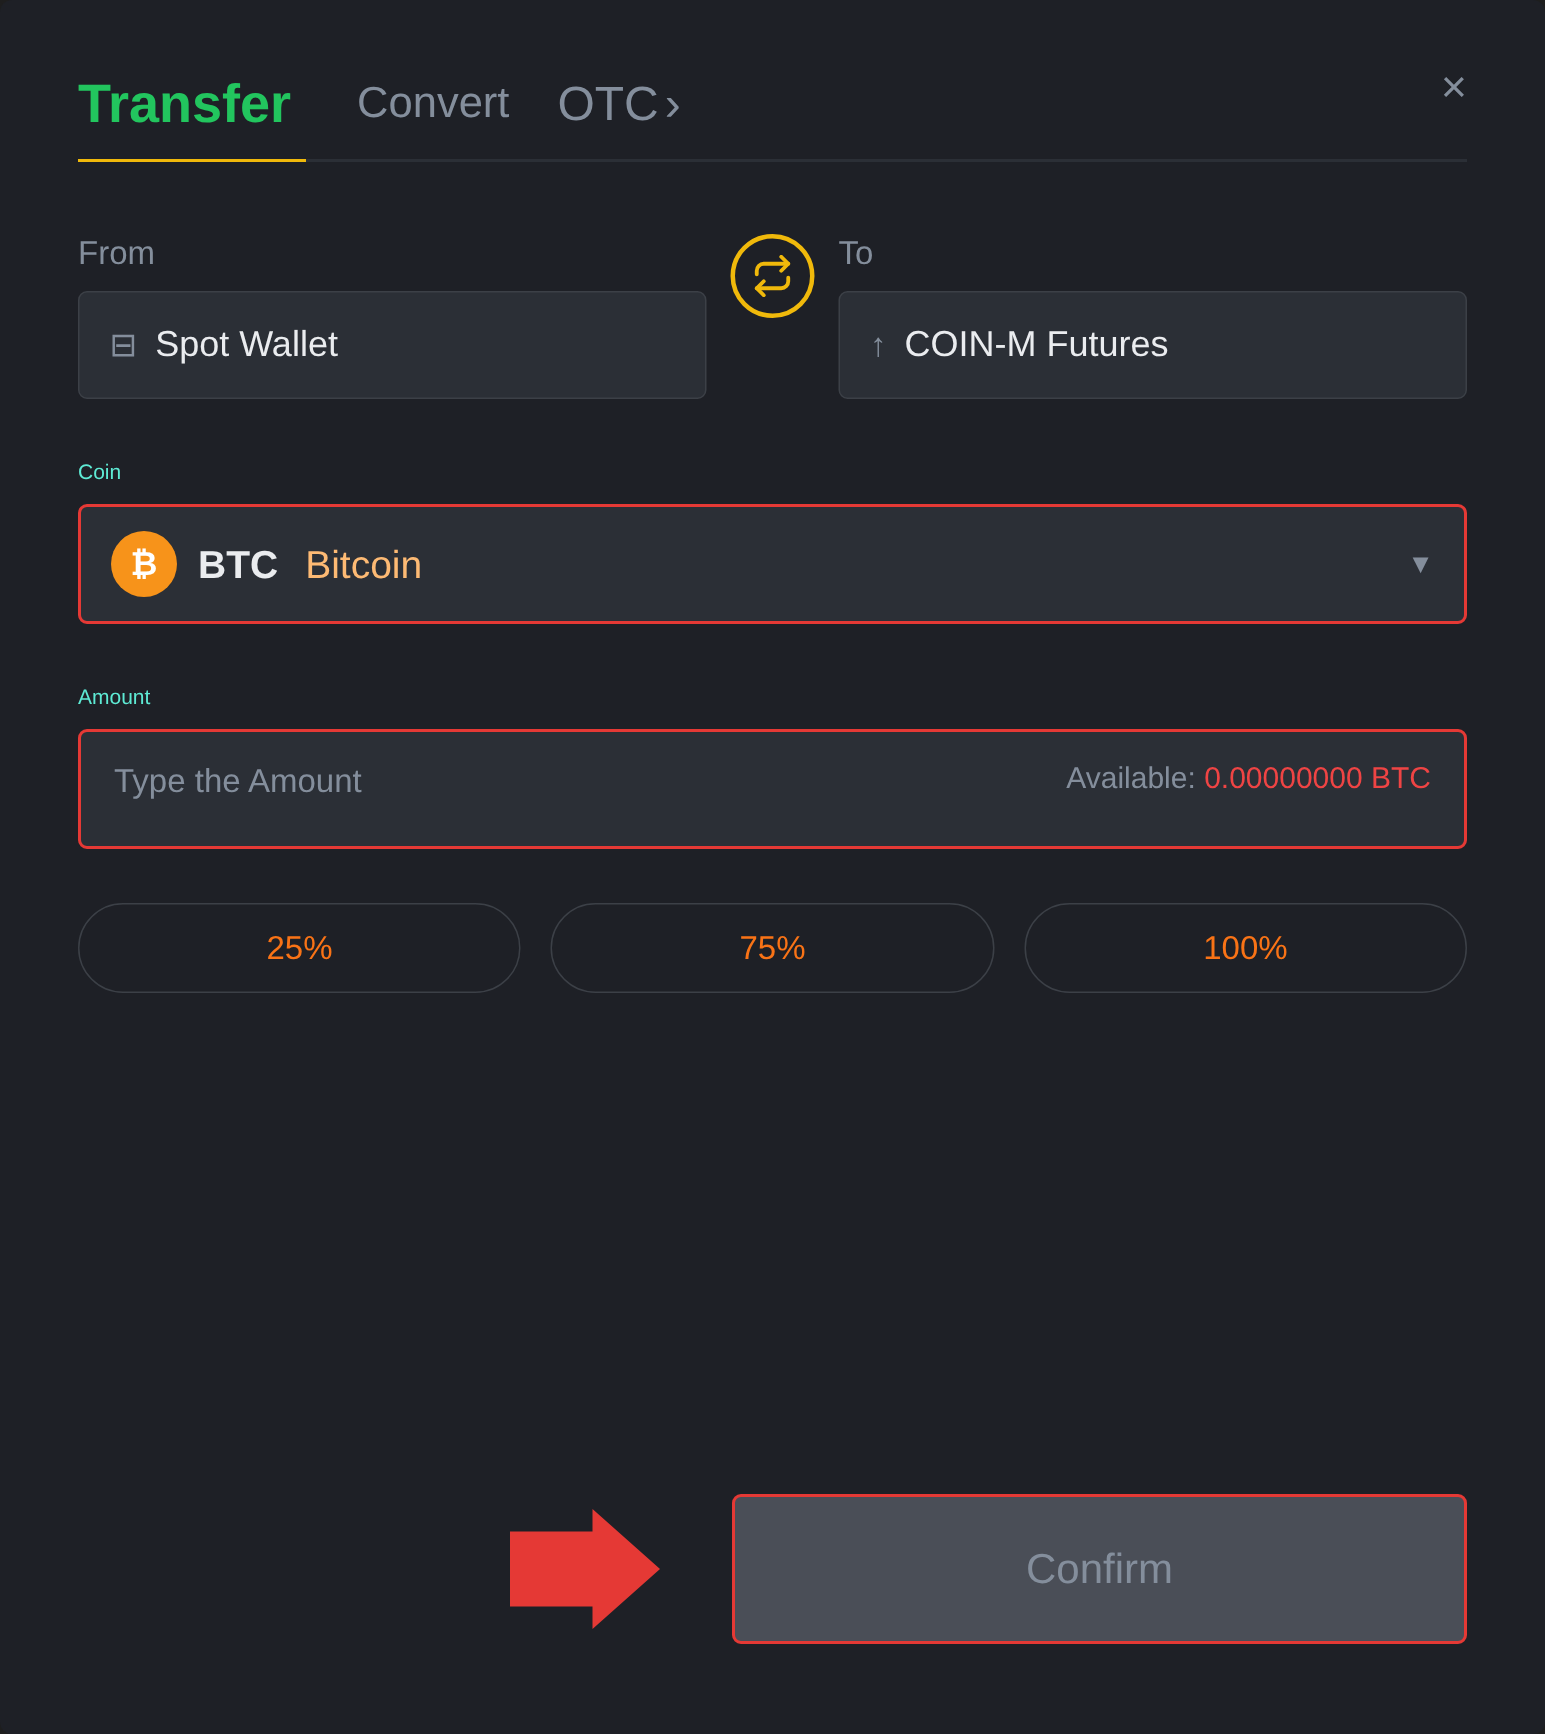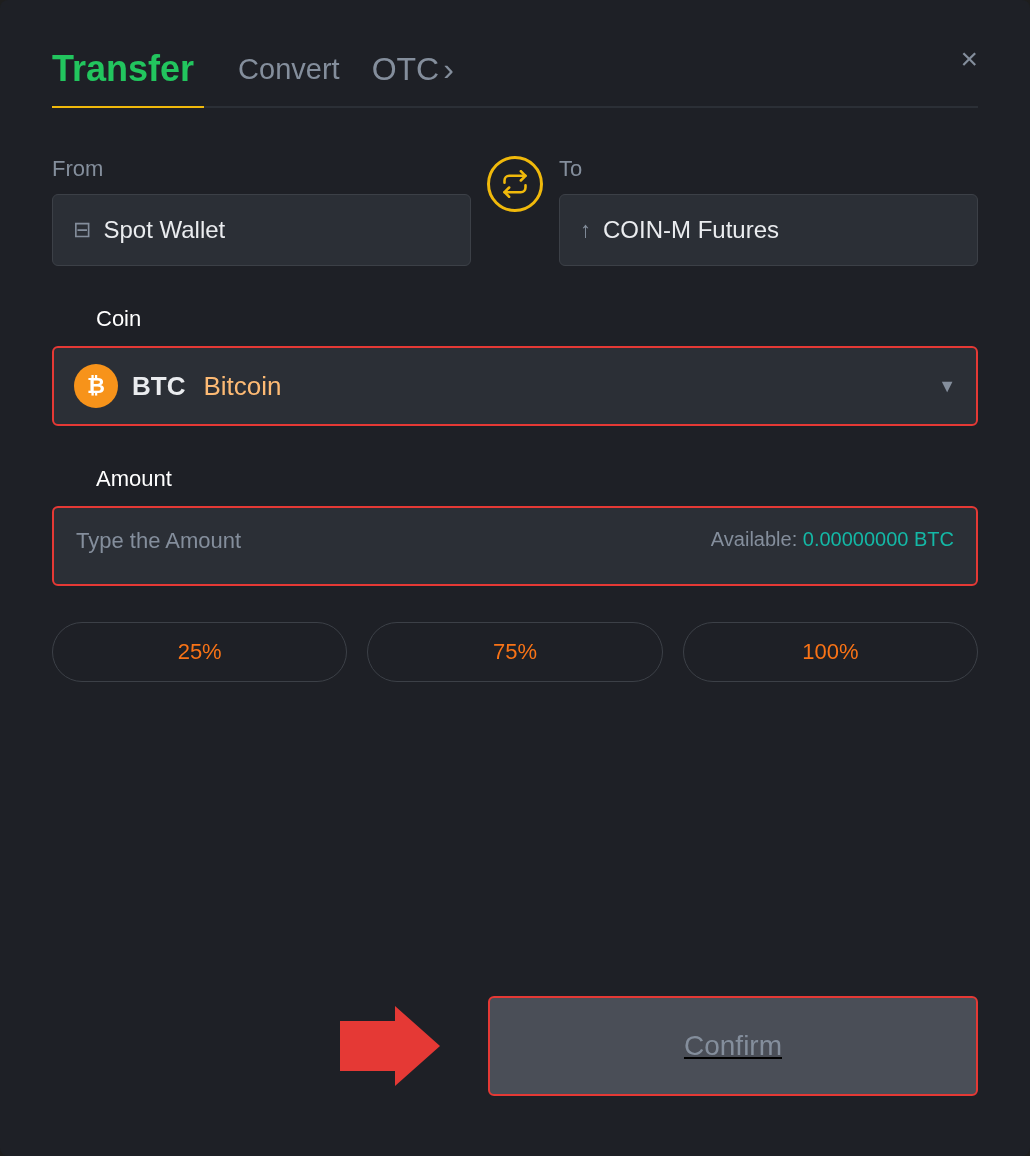--- a/index.html
+++ b/index.html
@@ -148,24 +148,23 @@
       display: flex;
       align-items: center;
       justify-content: center;
       cursor: pointer;
       color: #f0b90b;
       font-size: 22px;
     }
 
     
     .section-label {
-      font-size: 22px;
-      color: #ffffff;
+      font-size: 14px;
+      color: #5eead4;
       margin-bottom: 14px;
-      margin-left: 44px;
     }
 
     .coin-selector {
       border: 2px solid #e53935;
       border-radius: 6px;
       background: #2b2f36;
       padding: 16px 20px;
       display: flex;
       align-items: center;
       gap: 14px;
@@ -233,21 +232,21 @@
       color: #848e9c;
     }
 
     .available-text {
       font-size: 20px;
       color: #848e9c;
       white-space: nowrap;
     }
 
     .available-amount {
-      color: #14b8a6;
+      color: #ef4444;
     }
 
     
     .pct-row {
       display: flex;
       gap: 20px;
       margin-bottom: 80px;
     }
 
     .pct-btn {
@@ -262,21 +261,20 @@
       text-align: center;
     }
 
     
     .bottom-area {
       display: flex;
       align-items: center;
       justify-content: flex-end;
       gap: 48px;
       margin-top: auto;
-      text-decoration: underline;
     }
 
     .confirm-btn {
       flex: 1;
       max-width: 490px;
       background: #4a4e57;
       border: 2px solid #e53935;
       border-radius: 6px;
       padding: 32px 0;
       font-size: 28px;

